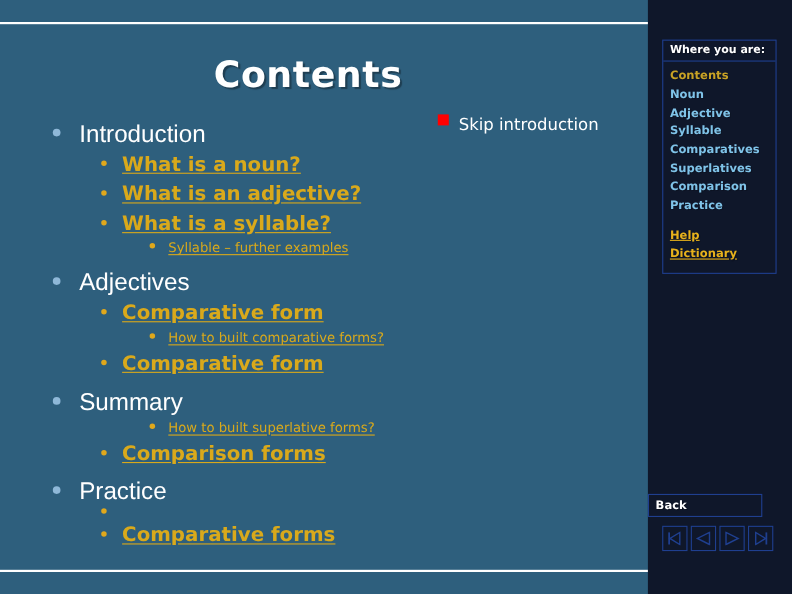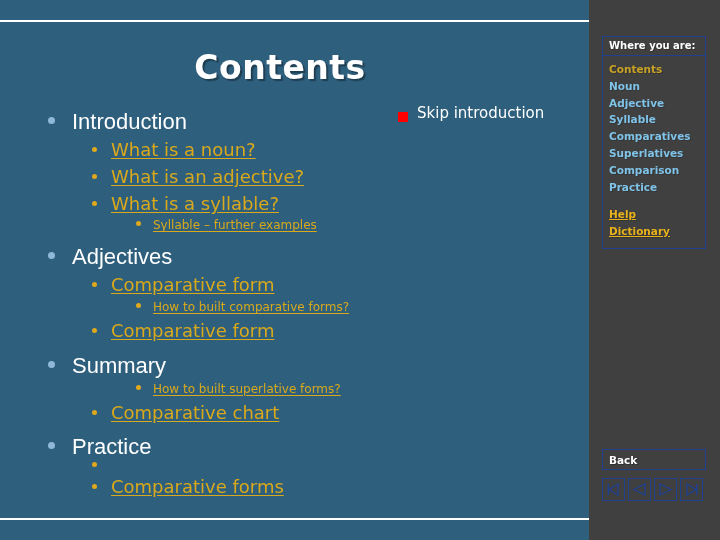--- a/index.html
+++ b/index.html
@@ -61,21 +61,21 @@
     letter-spacing: .5px;
     text-shadow: 2px 2px 1px rgba(0,0,0,.35);
     font-family: "DejaVu Sans", sans-serif;
   }
 
   .skip-row {
     position: absolute;
     left: 398px;
     top: 82px;
     display: flex;
-    align-items: flex-end;
+    align-items: flex-start;
     gap: 9px;
   }
   .skip-bullet {
     width: 10px;
     height: 10px;
     background: #ff0000;
     display: block;
   }
   .skip-label {
     color: #ffffff;
@@ -111,21 +111,21 @@
     margin-right: 17px;
     position: relative; top: -5px;
   }
   .lvl1 .txt {
     color: #ffffff;
     font-size: 22px;
     font-family: Liberation Sans, sans-serif;
   }
 
   
-  .lvl2 { margin-left: 44px; margin-top: 6px; }
+  .lvl2 { margin-left: 44px; margin-top: 6px; font-weight: bold; }
   .lvl2 .bul {
     width: 5px; height: 5px;
     background: #e0a81c;
     margin-right: 14px;
     position: relative; top: -4px;
   }
   .lvl2 .txt {
     color: #d9a91b;
     font-size: 18px;
     text-decoration: underline;
@@ -149,21 +149,21 @@
     font-family: "DejaVu Sans", sans-serif;
   }
 
   
   .side {
     position: absolute;
     left: 589px;
     top: 0px;
     width: 131px;
     height: 540px;
-    background: #404040;
+    background: #0f172a;
   }
 
   .side-box {
     position: absolute;
     left: 13px;
     top: 36px;
     width: 104px;
     border: 1px solid #1f3f8f;
     box-sizing: border-box;
   }
@@ -192,21 +192,21 @@
   .side-link.normal  { color: #7fc3e8; }
   .side-link.util {
     color: #e8b21b;
     text-decoration: underline;
     text-underline-offset: 1px;
   }
   .side-gap { height: 11px; }
 
   .back-btn {
     position: absolute;
-    left: 13px;
+    left: 0;
     top: 449px;
     width: 104px;
     height: 21px;
     box-sizing: border-box;
     border: 1px solid #1f3f8f;
     color: #ffffff;
     font-size: 10.5px;
     font-weight: bold;
     font-family: "DejaVu Sans", sans-serif;
     display: flex;
@@ -290,21 +290,21 @@
         <div class="oitem lvl1">
           <span class="bul"></span>
           <span class="txt">Summary</span>
         </div>
         <div class="oitem lvl3">
           <span class="bul"></span>
           <span class="txt">How to built superlative forms?</span>
         </div>
         <div class="oitem lvl2">
           <span class="bul"></span>
-          <span class="txt">Comparative chart</span>
+          <span class="txt">Comparison forms</span>
         </div>
         <div class="oitem lvl1">
           <span class="bul"></span>
           <span class="txt">Practice</span>
         </div>
         <div class="oitem lvl2">
           <span class="bul"></span>
         </div>
         <div class="oitem lvl2">
           <span class="bul"></span>

